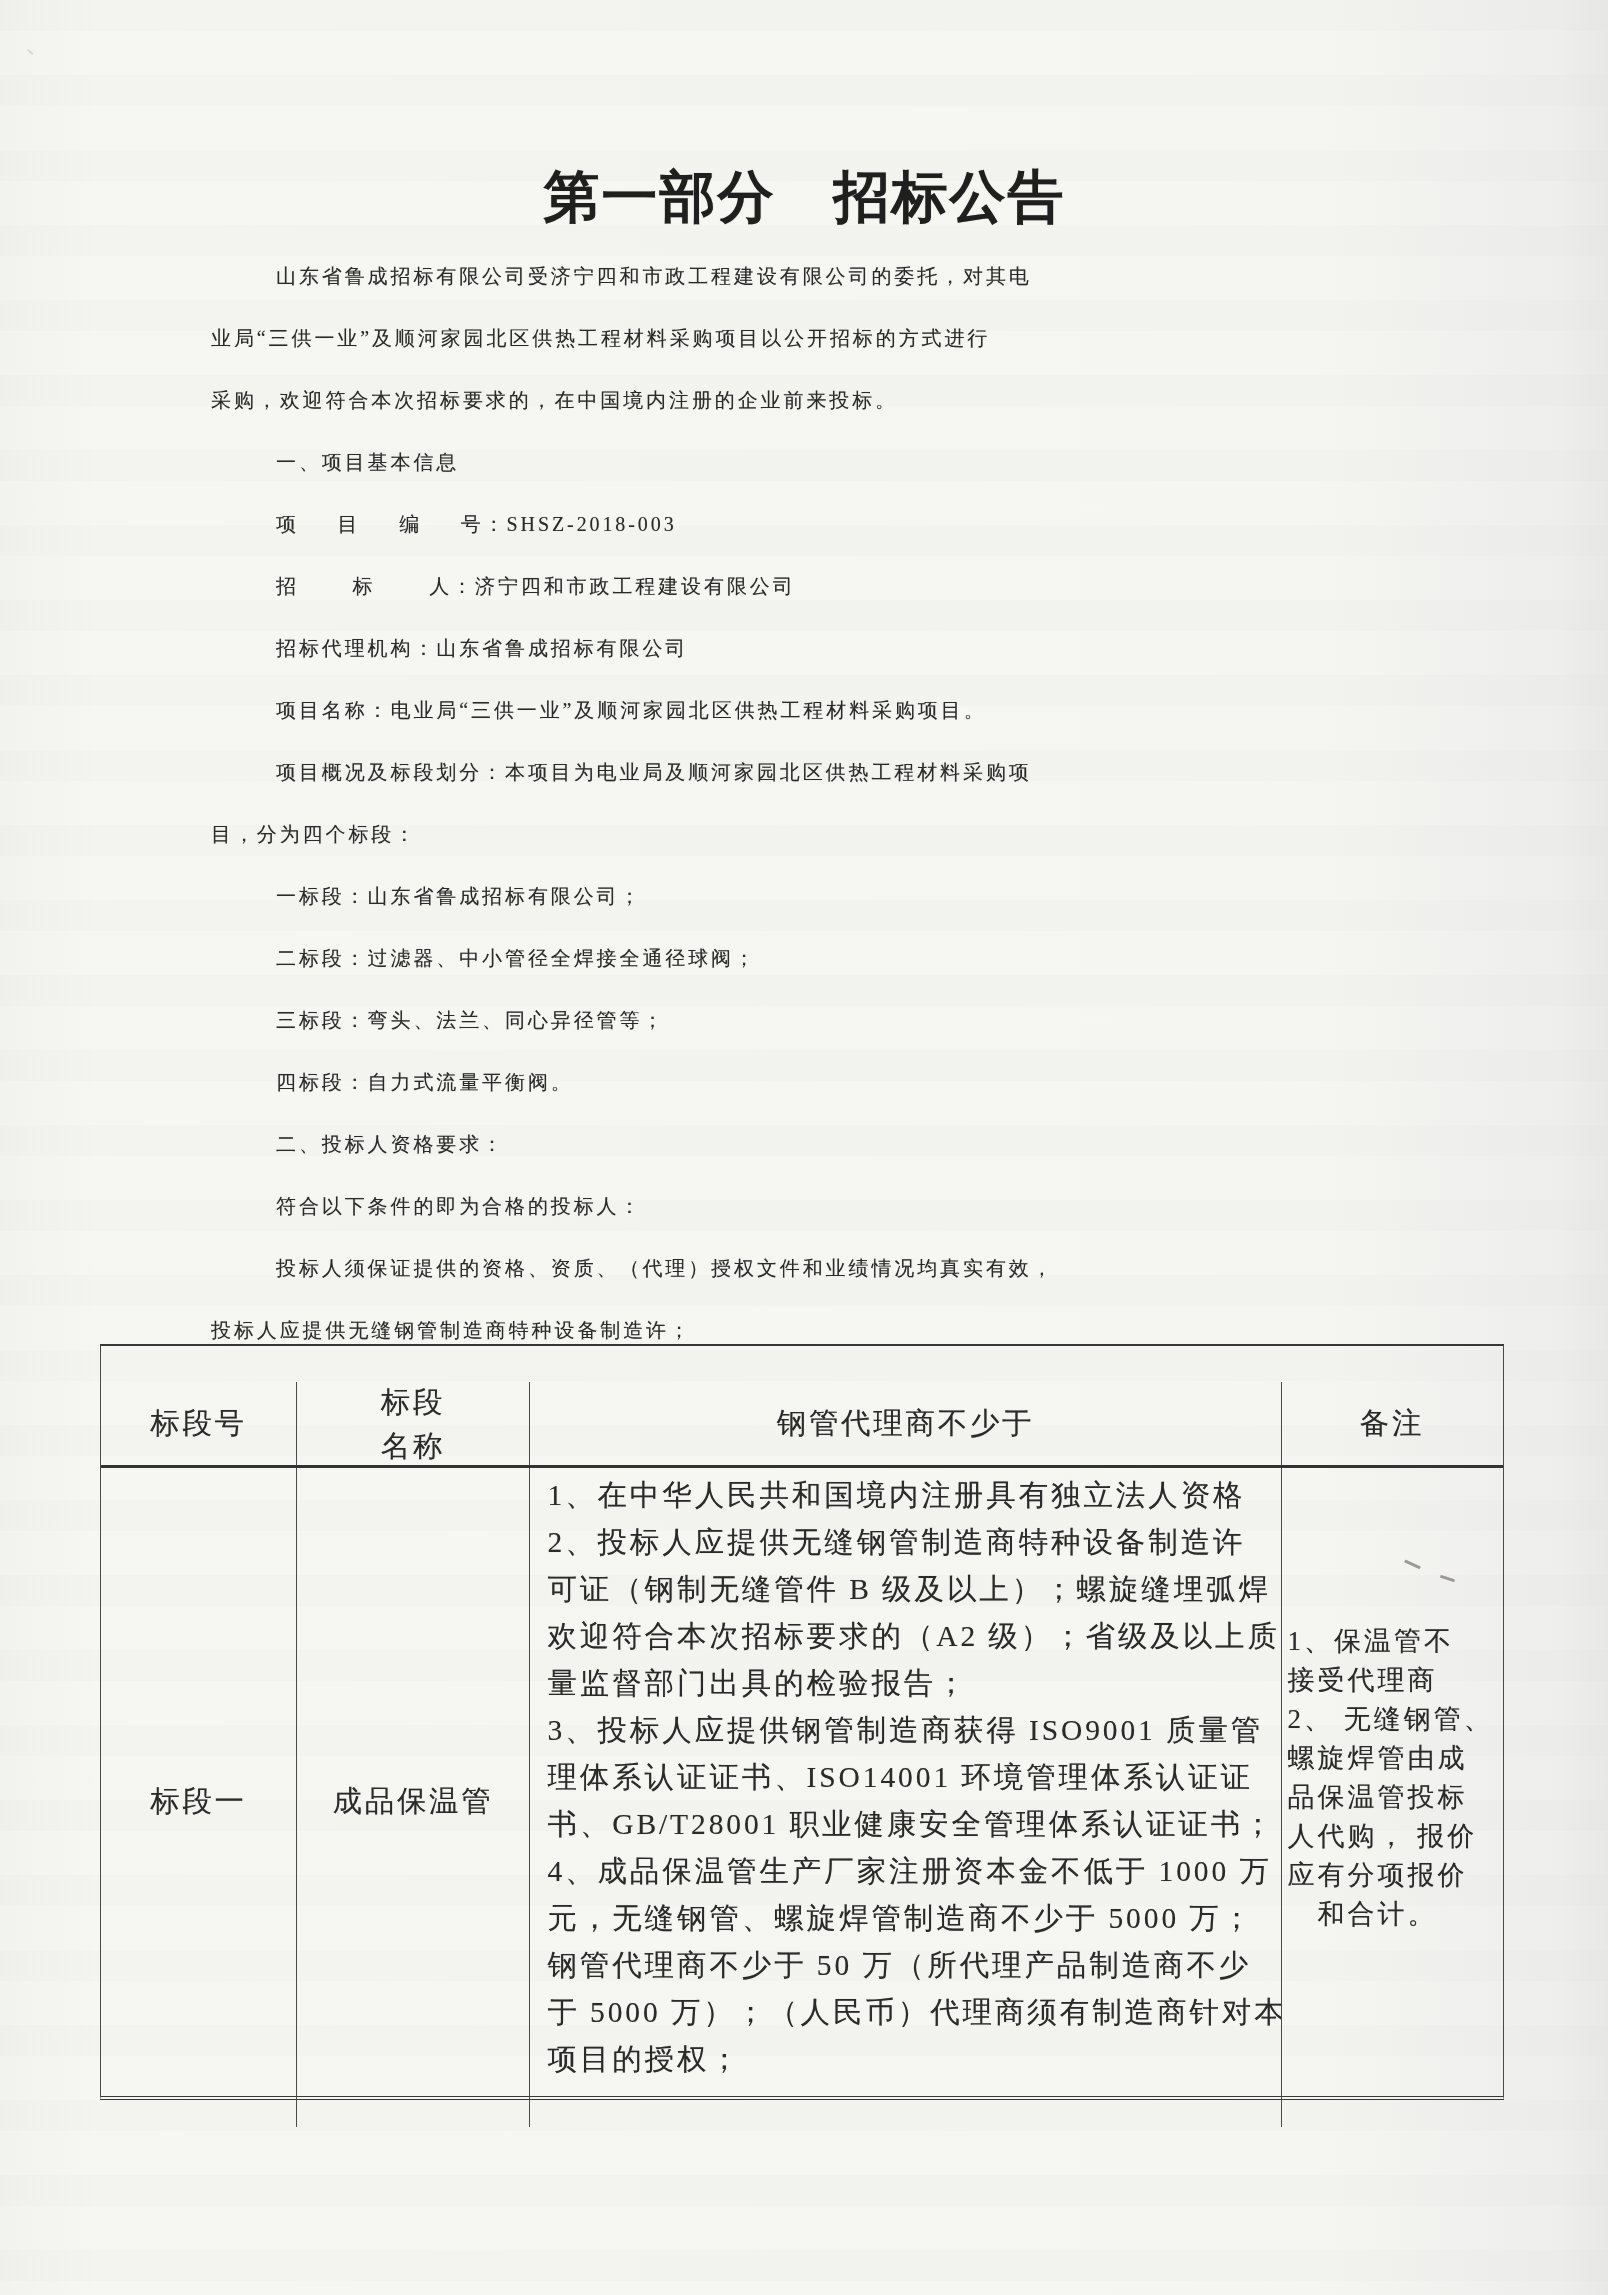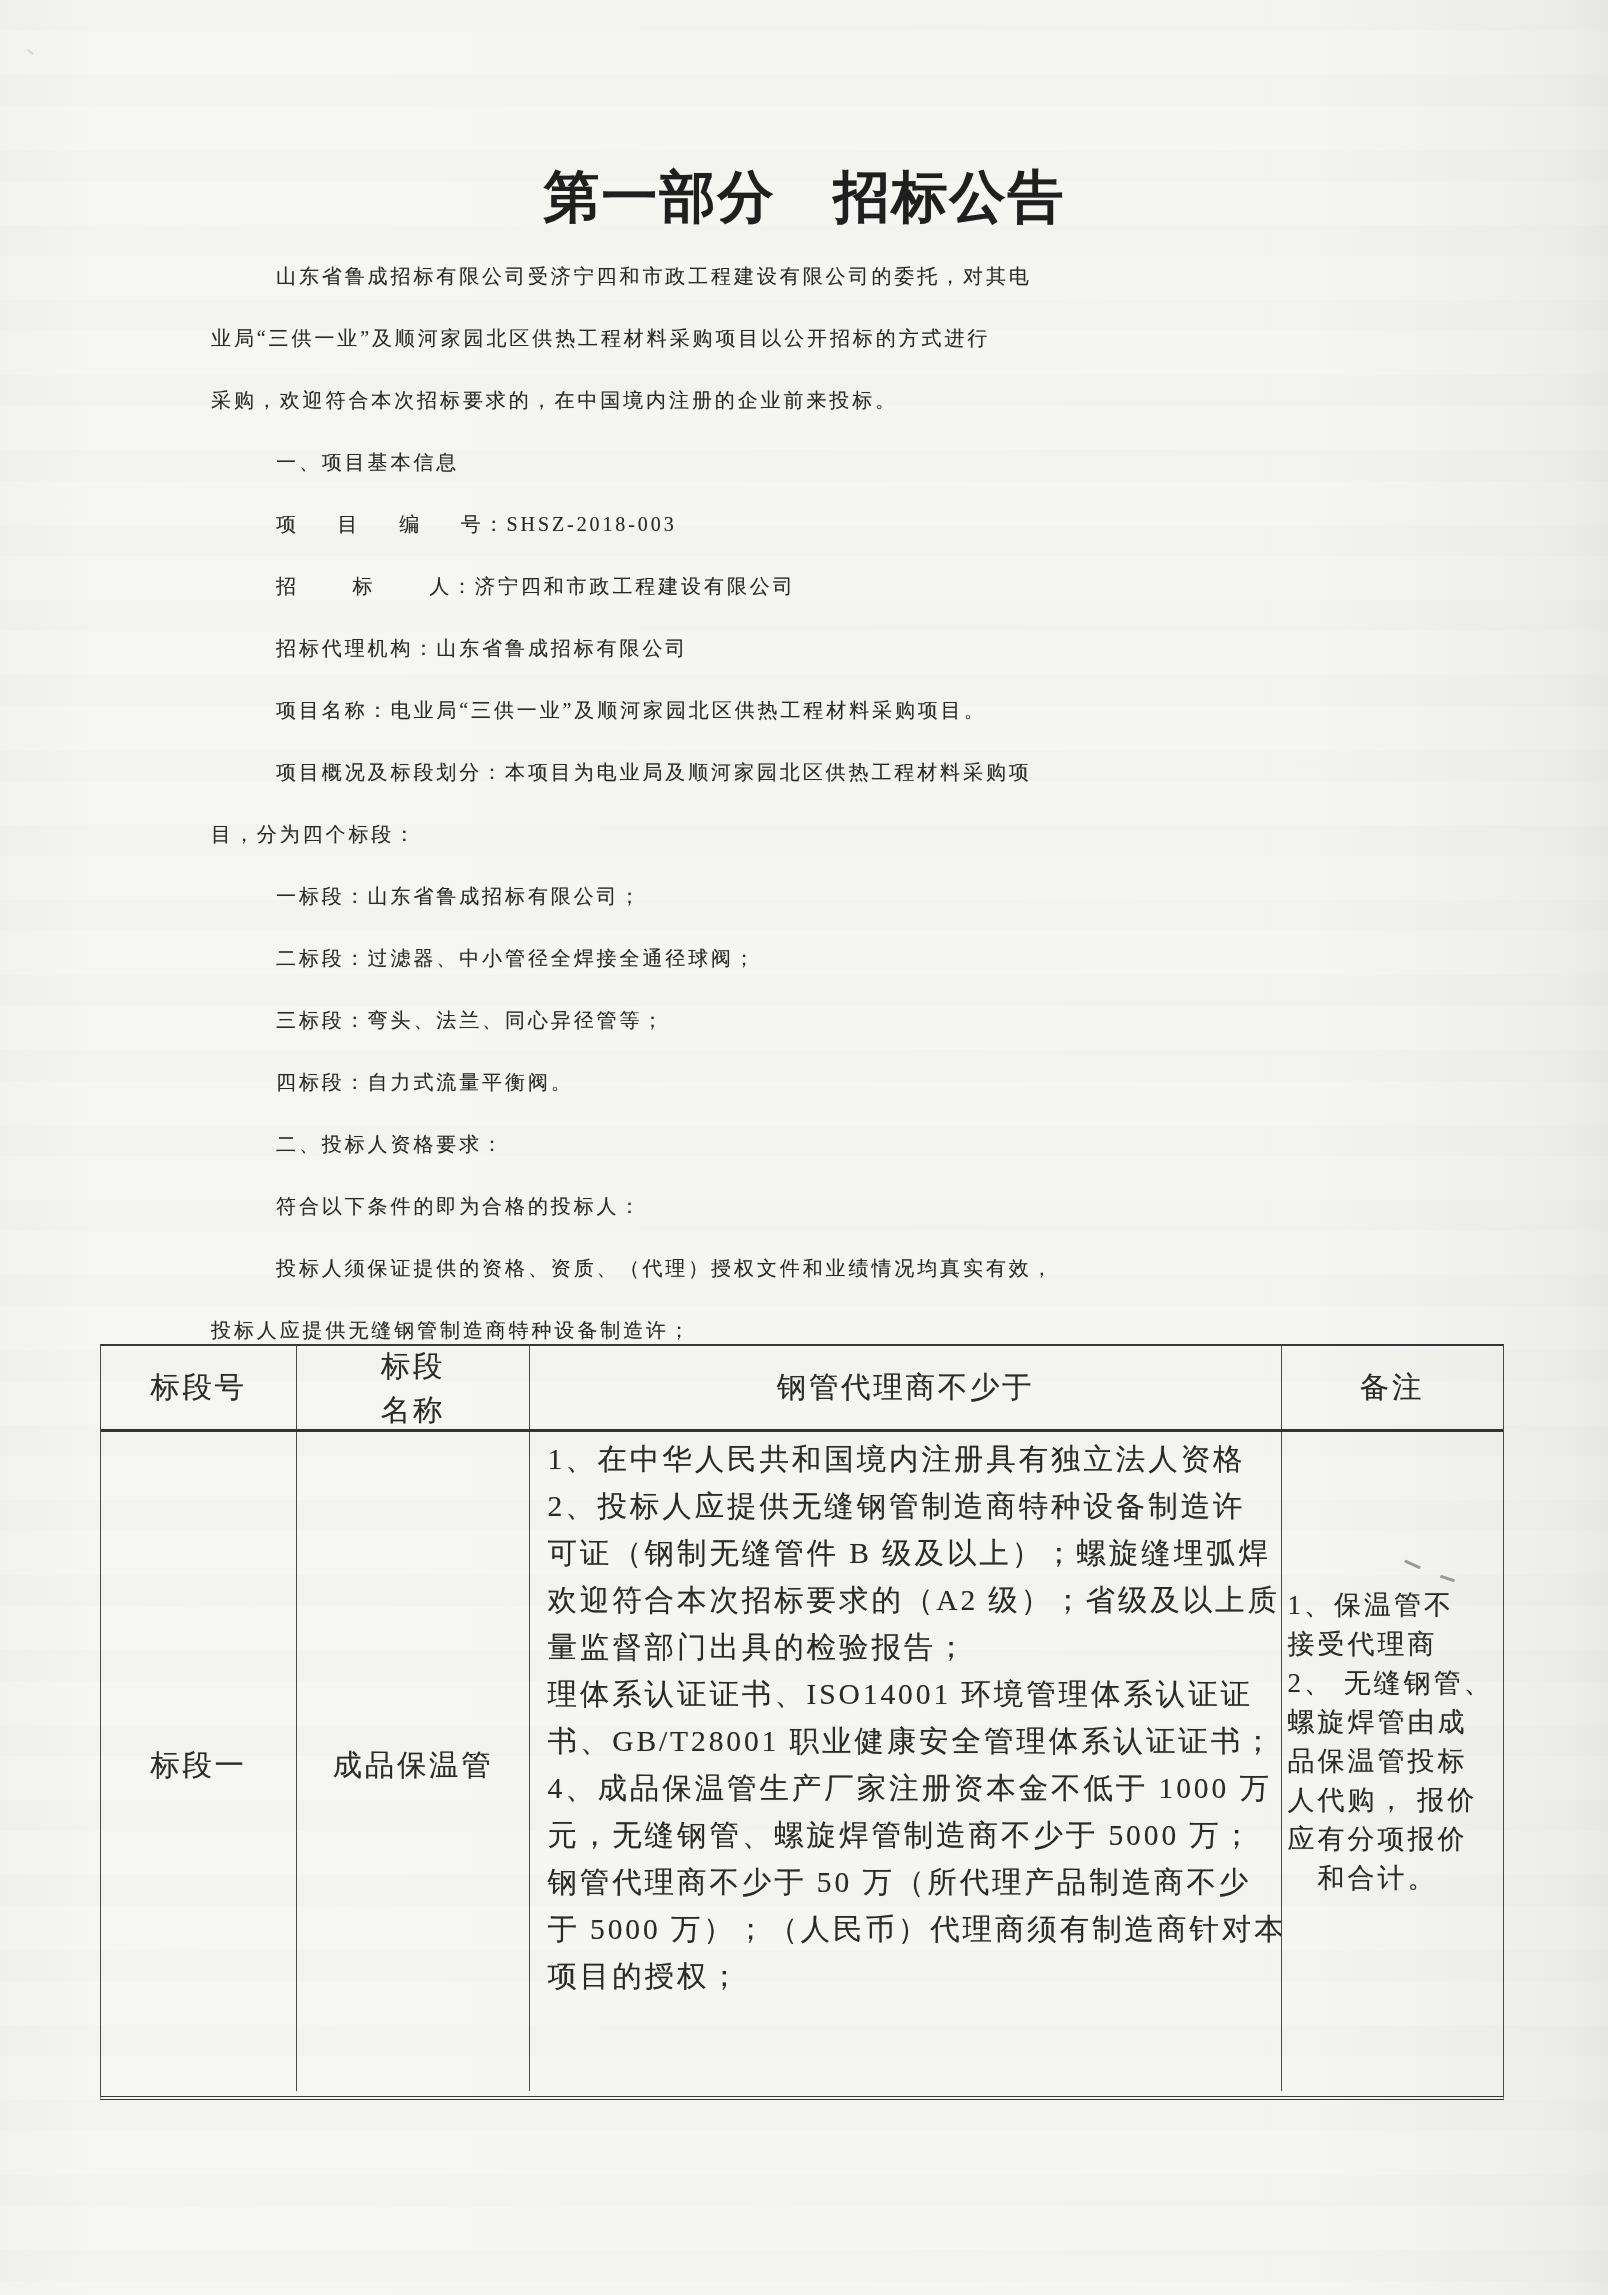--- a/index.html
+++ b/index.html
@@ -35,21 +35,21 @@
   .ln.ind{text-indent:65px;}
   .tbl{
     position:absolute;left:100px;top:1344px;width:1404px;height:756px;
     box-sizing:border-box;
     border-top:2.7px solid #383838;
     border-bottom:4.7px double #383838;
     border-left:1.3px solid #4a4a4a;
     border-right:1.3px solid #4a4a4a;
   }
   .tr{display:flex;box-sizing:border-box;}
-  .tr.head{height:86px;border-bottom:3.4px solid #333333;}
+  .tr.head{height:86px;border-bottom:3.4px solid #333333;margin-top:36px;}
   .tr.data{height:659px;}
   .td{box-sizing:border-box;overflow:hidden;}
   .td.c1{width:196px;border-right:1.3px solid #4a4a4a;}
   .td.c2{width:233px;border-right:1.3px solid #4a4a4a;}
   .td.c3{width:752px;border-right:1.3px solid #4a4a4a;}
   .td.c4{width:220px;}
   .cell-center{display:flex;align-items:center;justify-content:center;height:100%;}
   .hd-text{
     font-size:29.5px;letter-spacing:2.7px;color:#2a2a2a;
     text-shadow:0 0 0.7px rgba(40,40,40,0.35);text-align:center;
@@ -143,20 +143,21 @@
           <div class="lot-text">成品保温管</div>
         </div>
       </div>
       <div class="td c3">
         <div class="req-block">
           <div class="req-ln">1、在中华人民共和国境内注册具有独立法人资格</div>
           <div class="req-ln">2、投标人应提供无缝钢管制造商特种设备制造许</div>
           <div class="req-ln">可证（钢制无缝管件 B 级及以上）；螺旋缝埋弧焊</div>
           <div class="req-ln">欢迎符合本次招标要求的（A2 级）；省级及以上质</div>
           <div class="req-ln">量监督部门出具的检验报告；</div>
+          <div class="req-ln">3、投标人应提供钢管制造商获得 ISO9001 质量管</div>
           <div class="req-ln">理体系认证证书、ISO14001 环境管理体系认证证</div>
           <div class="req-ln">书、GB/T28001 职业健康安全管理体系认证证书；</div>
           <div class="req-ln">4、成品保温管生产厂家注册资本金不低于 1000 万</div>
           <div class="req-ln">元，无缝钢管、螺旋焊管制造商不少于 5000 万；</div>
           <div class="req-ln">钢管代理商不少于 50 万（所代理产品制造商不少</div>
           <div class="req-ln">于 5000 万）；（人民币）代理商须有制造商针对本</div>
           <div class="req-ln">项目的授权；</div>
         </div>
       </div>
       <div class="td c4">

